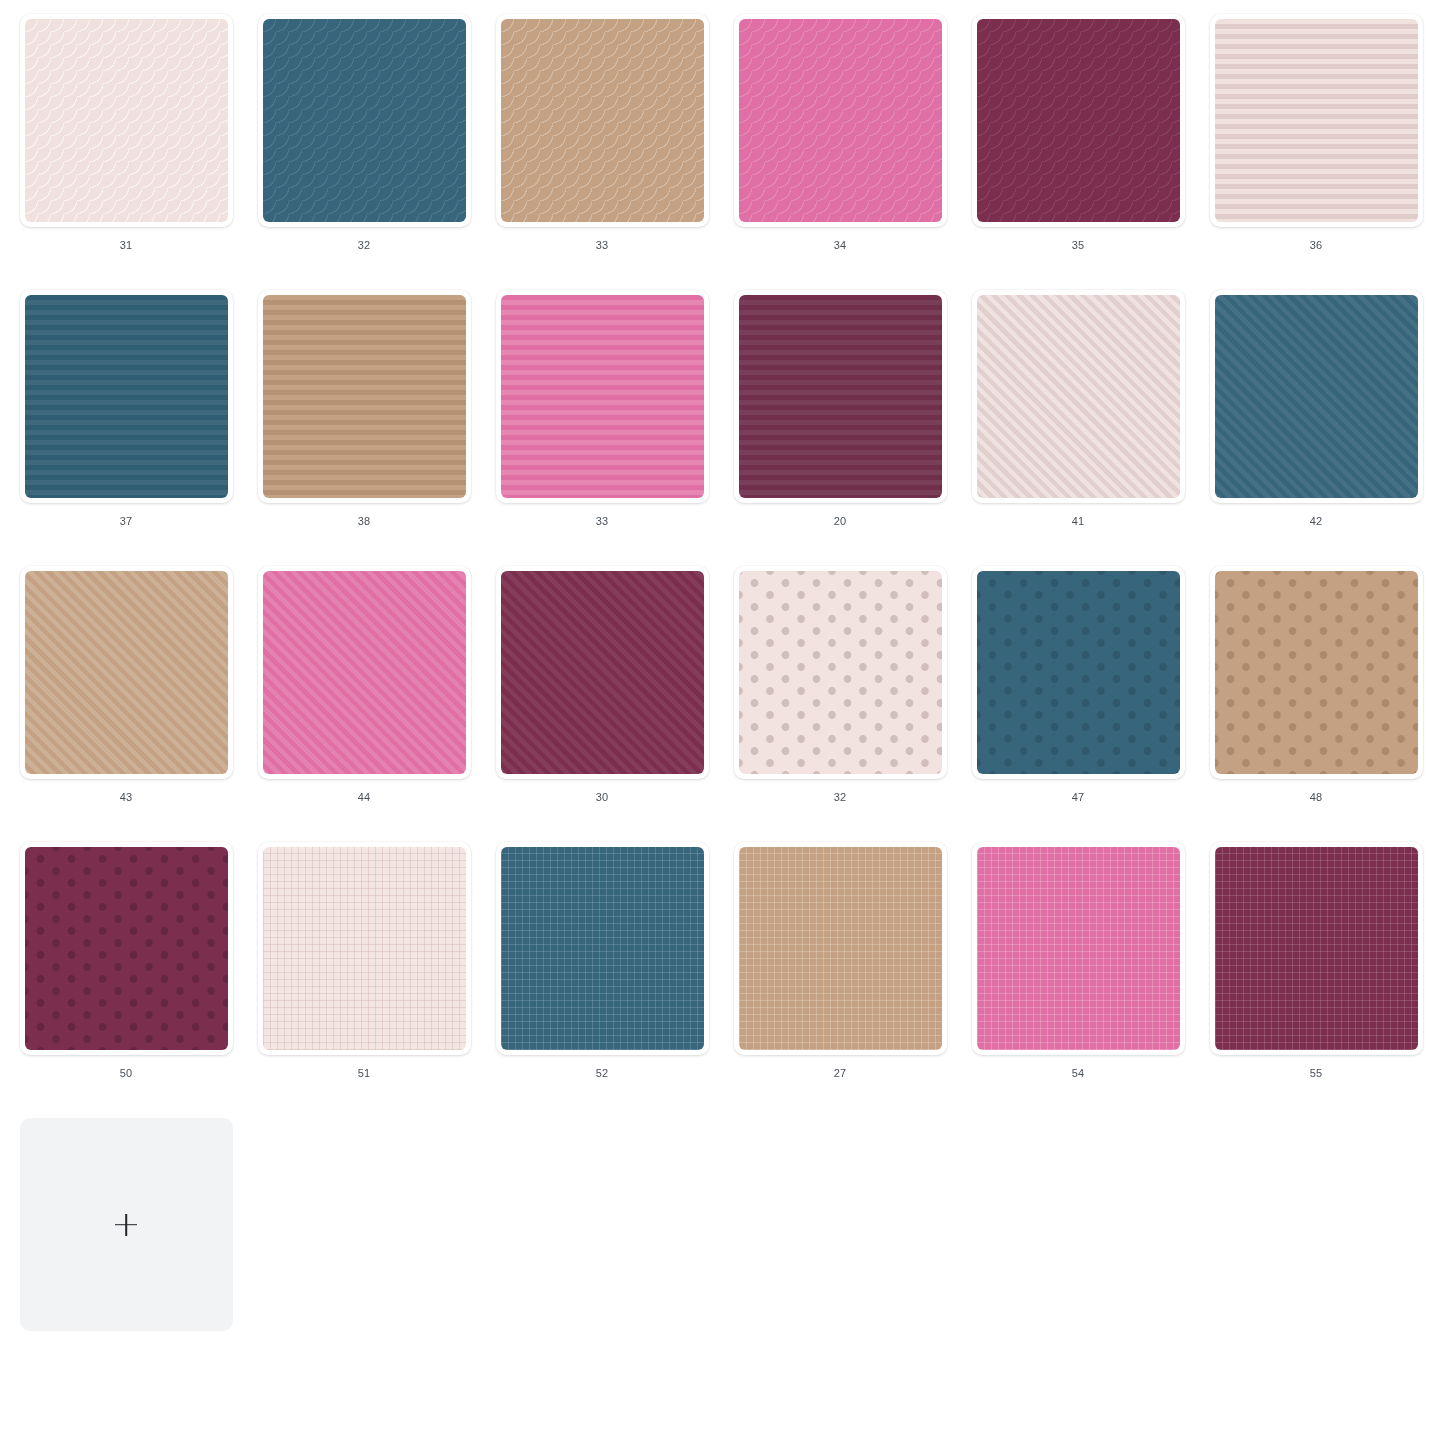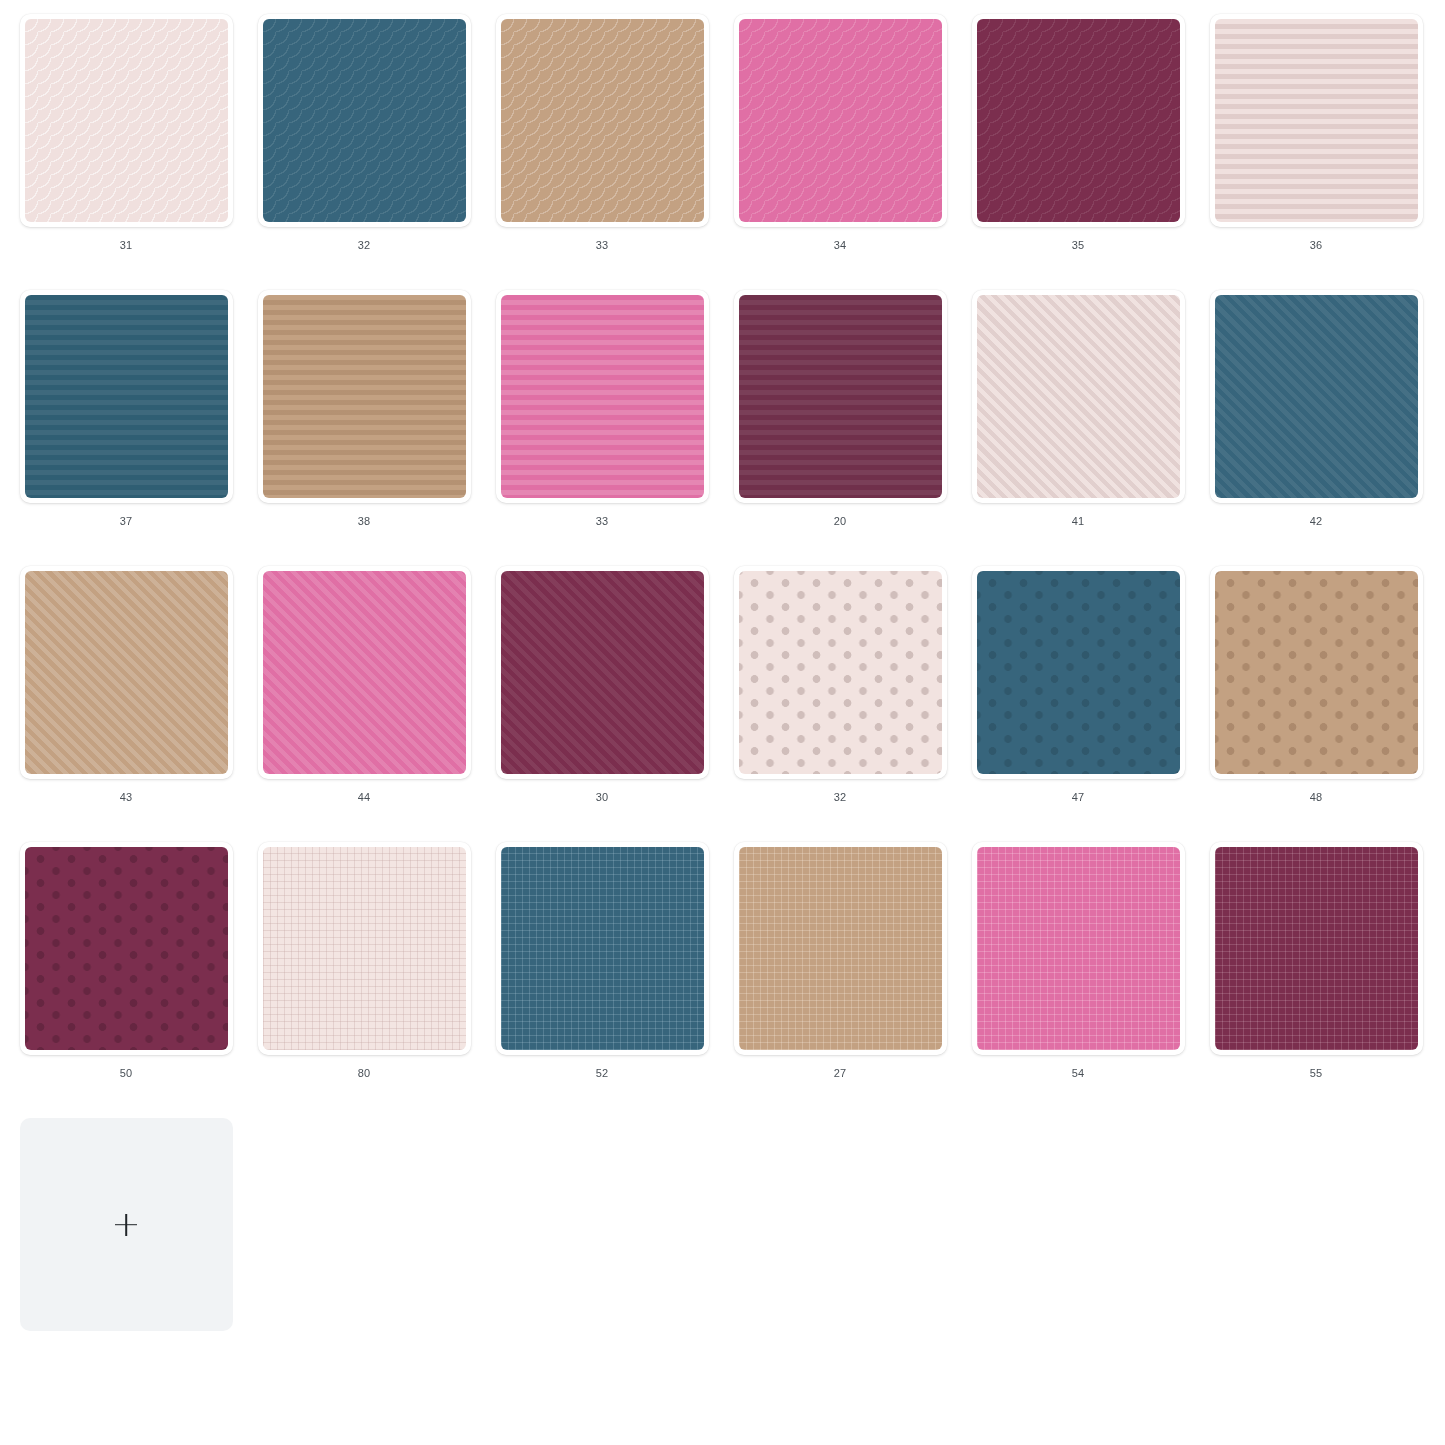--- a/index.html
+++ b/index.html
@@ -211,21 +211,21 @@
     <div class="swatch-cell">
       <div class="swatch-frame">
         <div class="swatch-tile" style="background-color: rgb(123, 46, 78); background-image: radial-gradient(circle, rgba(0, 0, 0, 0.17) 3.6px, transparent 4.2px), radial-gradient(circle, rgba(0, 0, 0, 0.17) 3.6px, transparent 4.2px); background-size: 31px 24px, 31px 24px; background-position: 0px 0px, 15.5px 12px;"></div>
       </div>
       <div class="swatch-label">50</div>
     </div>
     <div class="swatch-cell">
       <div class="swatch-frame">
         <div class="swatch-tile" style="background-color: rgb(243, 229, 226); background-image: repeating-linear-gradient(0deg, rgba(200, 170, 168, 0.35) 0px, rgba(200, 170, 168, 0.35) 1.4px, transparent 1.4px, transparent 7px), repeating-linear-gradient(90deg, rgba(200, 170, 168, 0.35) 0px, rgba(200, 170, 168, 0.35) 1.4px, transparent 1.4px, transparent 7px); background-size: 7px 7px, 7px 7px; background-position: 0px 0px, 0px 0px;"></div>
       </div>
-      <div class="swatch-label">80</div>
+      <div class="swatch-label">51</div>
     </div>
     <div class="swatch-cell">
       <div class="swatch-frame">
         <div class="swatch-tile" style="background-color: rgb(55, 101, 124); background-image: repeating-linear-gradient(0deg, rgba(190, 215, 228, 0.22) 0px, rgba(190, 215, 228, 0.22) 1.4px, transparent 1.4px, transparent 7px), repeating-linear-gradient(90deg, rgba(190, 215, 228, 0.22) 0px, rgba(190, 215, 228, 0.22) 1.4px, transparent 1.4px, transparent 7px); background-size: 7px 7px, 7px 7px; background-position: 0px 0px, 0px 0px;"></div>
       </div>
       <div class="swatch-label">52</div>
     </div>
     <div class="swatch-cell">
       <div class="swatch-frame">
         <div class="swatch-tile" style="background-color: rgb(195, 161, 130); background-image: repeating-linear-gradient(0deg, rgba(245, 232, 215, 0.3) 0px, rgba(245, 232, 215, 0.3) 1.4px, transparent 1.4px, transparent 7px), repeating-linear-gradient(90deg, rgba(245, 232, 215, 0.3) 0px, rgba(245, 232, 215, 0.3) 1.4px, transparent 1.4px, transparent 7px); background-size: 7px 7px, 7px 7px; background-position: 0px 0px, 0px 0px;"></div>

